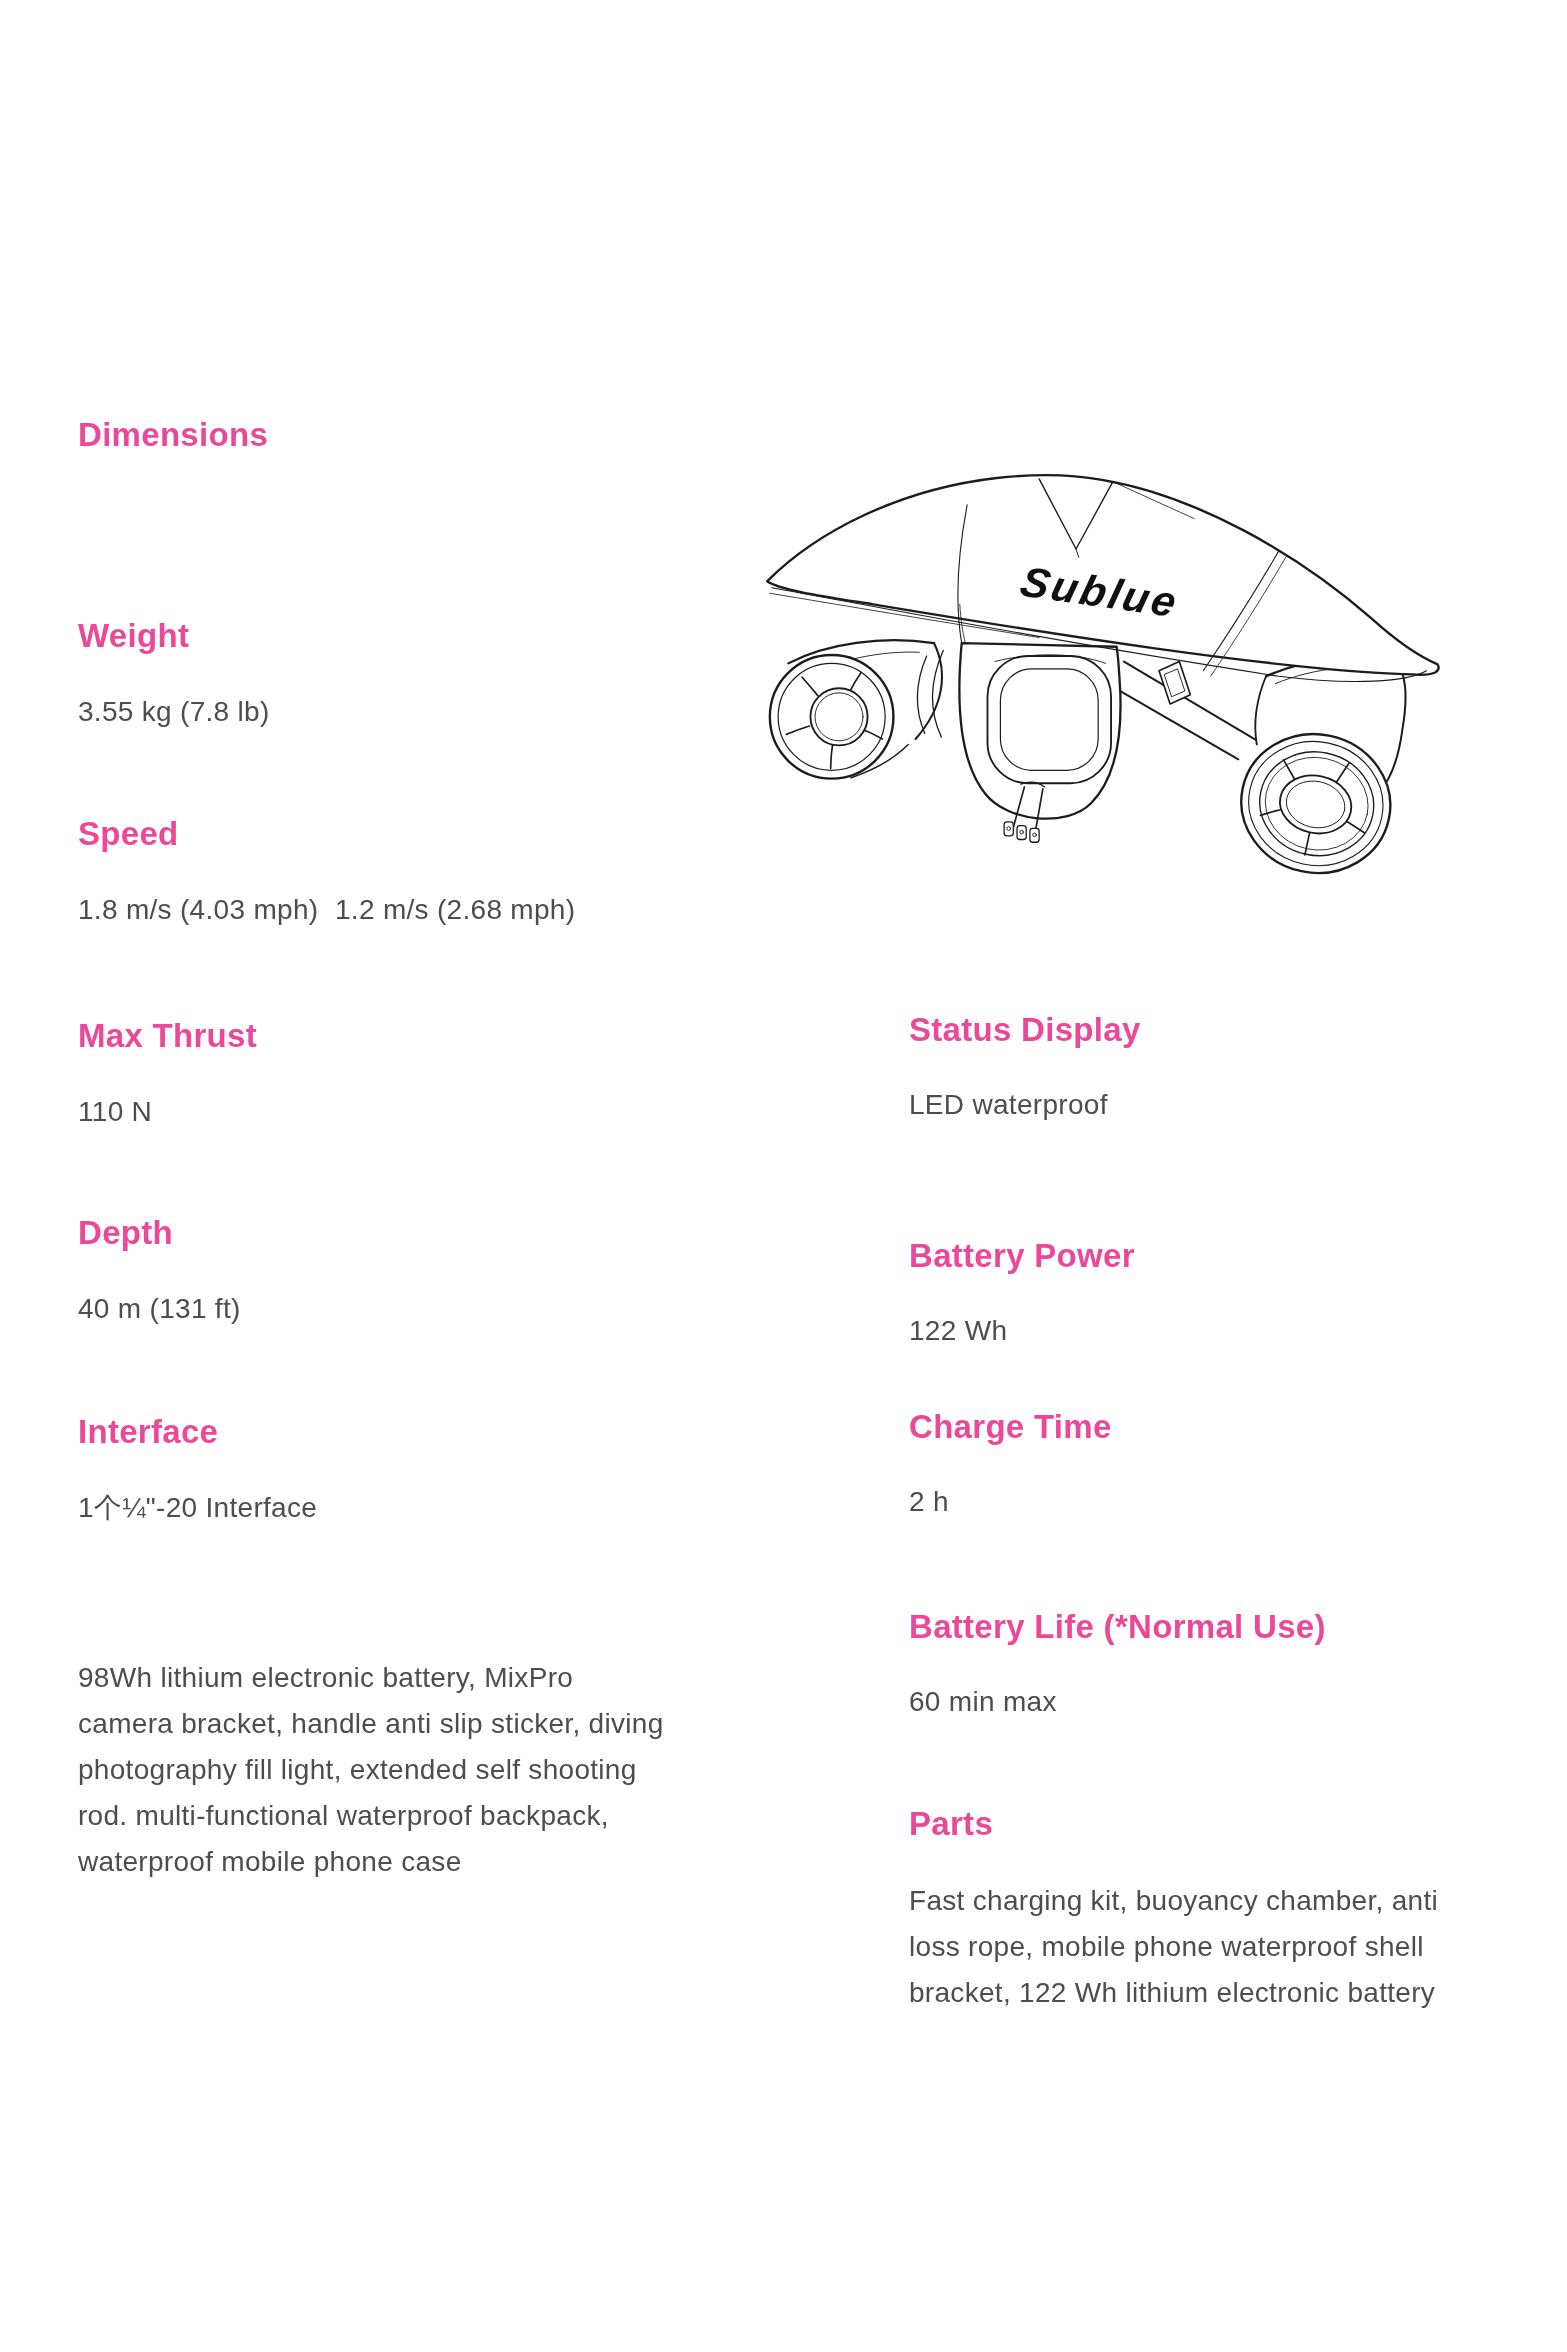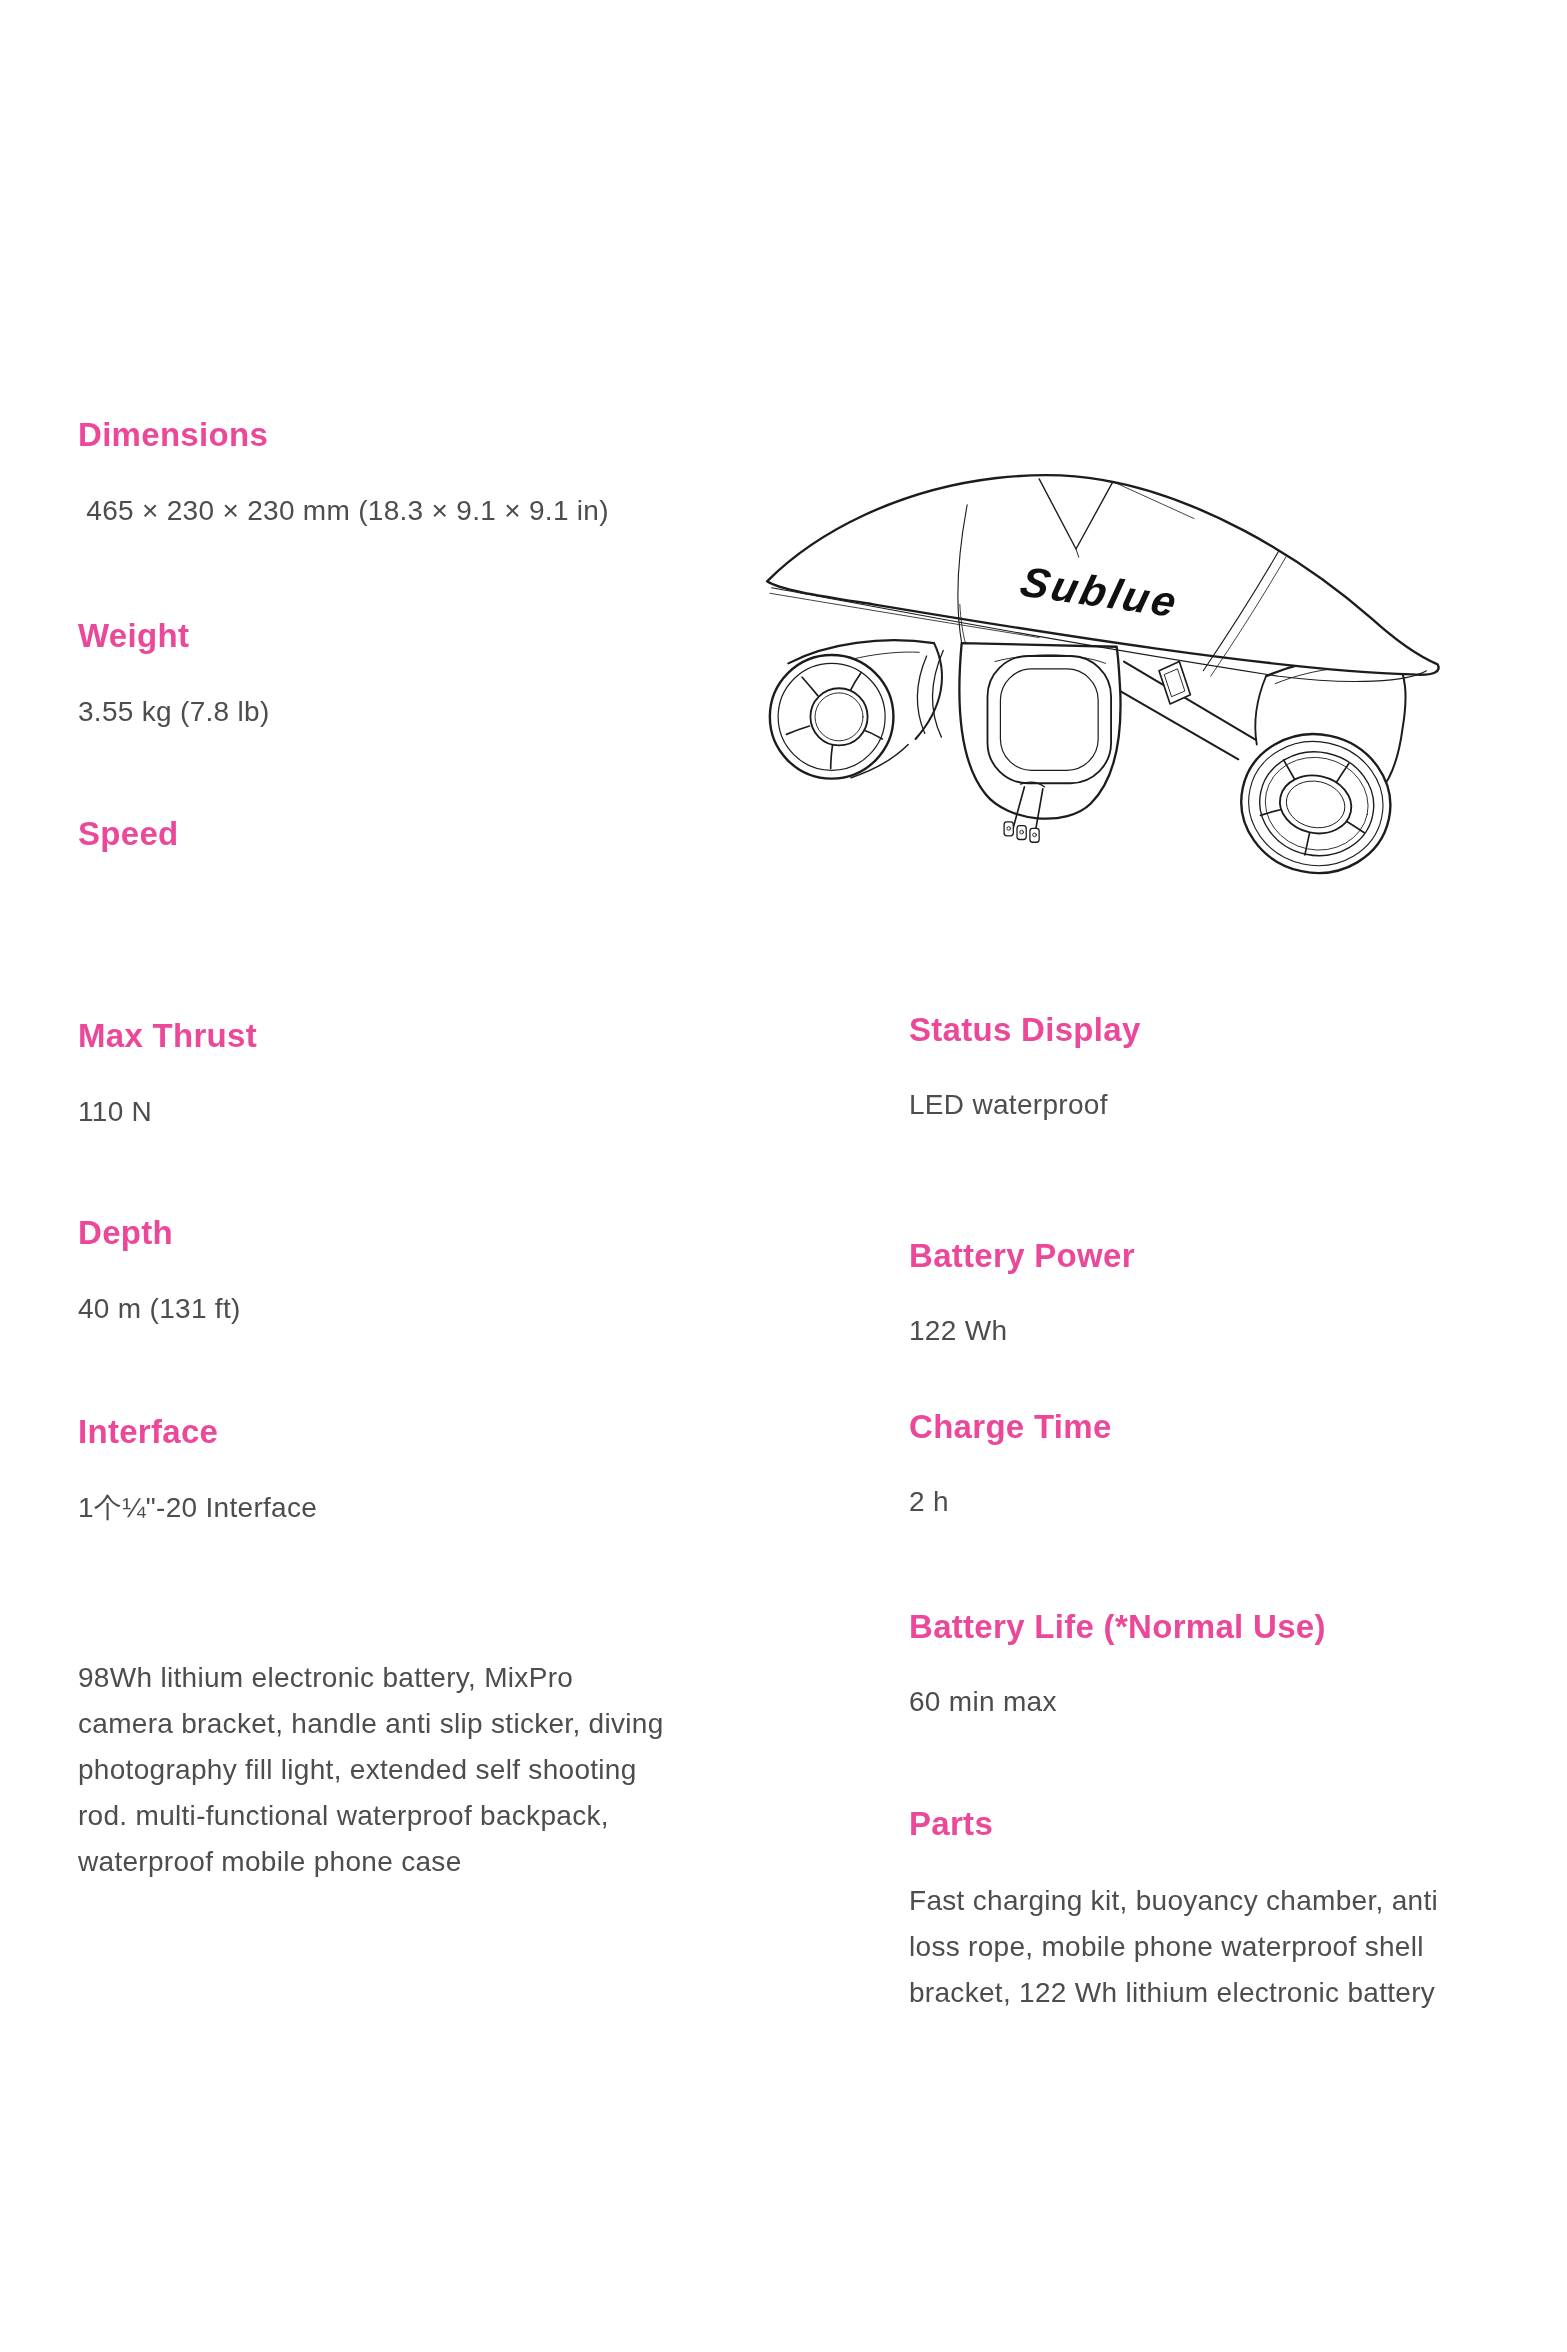--- a/index.html
+++ b/index.html
@@ -20,30 +20,30 @@
   .spec .v.para{white-space:normal;line-height:46px;margin-top:38px;}
   .v.indent{padding-left:8.3px;}
   .gap2{margin-left:16.6px;}
   svg text{font-family:"Liberation Sans", sans-serif;}
 </style>
 </head>
 <body>
 
 <section class="spec col-left" style="left:78px;top:418px;">
   <div class="h">Dimensions</div>
-  <div class="v indent">465 × 230 × 230 mm (18.3 × 9.1 × 9.1 in)</div>
 </section>
 
 <section class="spec col-left" style="left:78px;top:619px;">
   <div class="h">Weight</div>
   <div class="v">3.55 kg (7.8 lb)</div>
 </section>
 
 <section class="spec col-left" style="left:78px;top:817px;">
   <div class="h">Speed</div>
+  <div class="v"><span>1.8 m/s (4.03 mph)</span><span class="gap2">1.2 m/s (2.68 mph)</span></div>
 </section>
 
 <section class="spec col-left" style="left:78px;top:1019px;">
   <div class="h">Max Thrust</div>
   <div class="v">110 N</div>
 </section>
 
 <section class="spec col-left" style="left:78px;top:1216px;">
   <div class="h">Depth</div>
   <div class="v">40 m (131 ft)</div>

